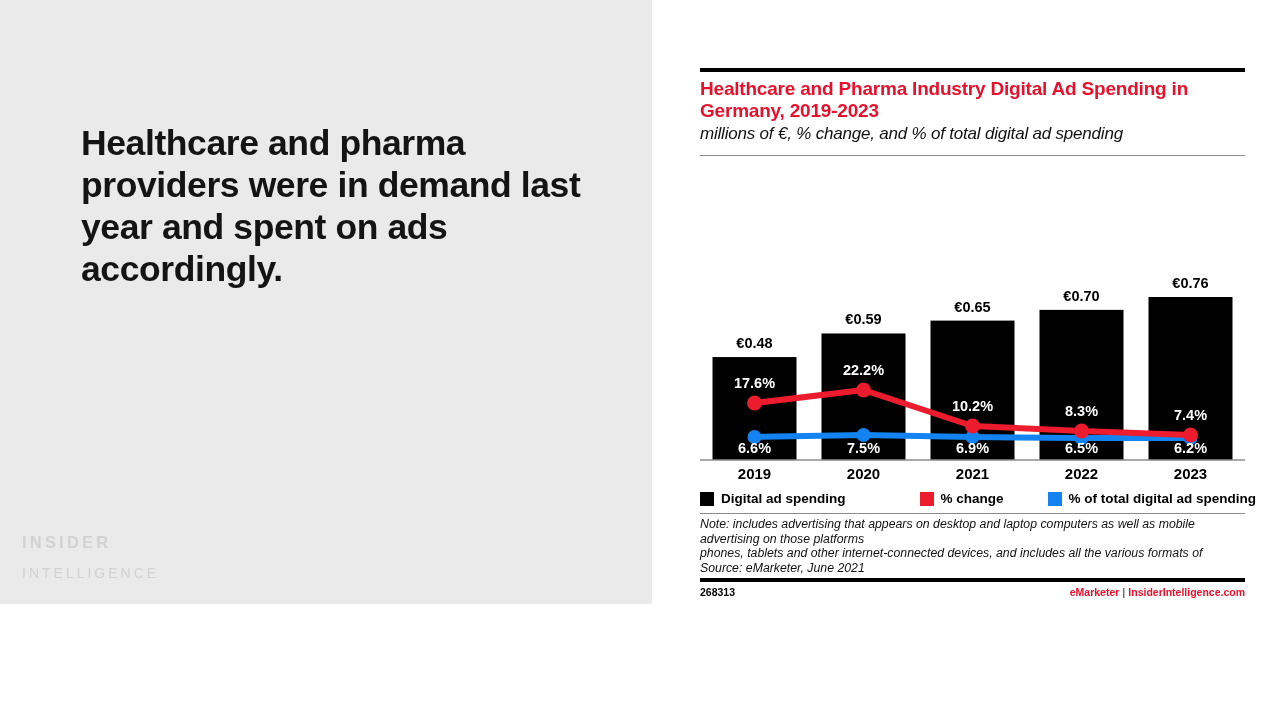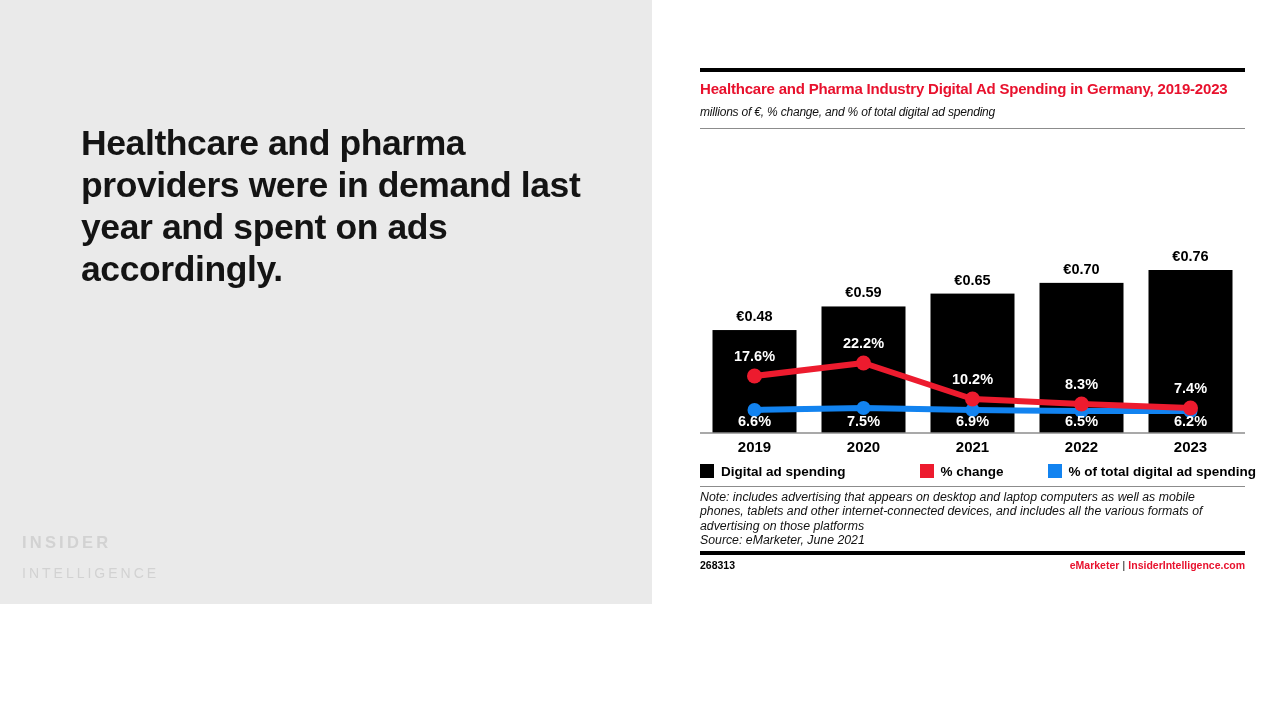--- a/index.html
+++ b/index.html
@@ -67,33 +67,33 @@
     background: #000000;
     width: 100%;
   }
   .rule-thin {
     height: 1px;
     background: #8c8c8c;
     width: 100%;
   }
   .chart-title {
     color: #e8112d;
-    font-size: 15px;
+    font-size: 19px;
     font-weight: bold;
     line-height: 21.5px;
     margin-top: 6px;
     letter-spacing: -0.2px;
   }
   .chart-subtitle {
     color: #111111;
-    font-size: 12px;
+    font-size: 17px;
     font-style: italic;
     line-height: 21px;
     margin-top: 2px;
-    margin-bottom: 5px;
+    margin-bottom: 11px;
     letter-spacing: -0.2px;
   }
 
   
   .plot {
     position: relative;
     width: 545px;
     height: 326px;
   }
   .plot svg { display: block; }
@@ -240,22 +240,22 @@
       <div class="legend-item i2">
         <span class="legend-swatch" style="background:#1283f0"></span>
         <span>% of total digital ad spending</span>
       </div>
     </div>
 
     <div class="rule-thin"></div>
 
     <div class="notes">
       <div class="note-line">Note: includes advertising that appears on desktop and laptop computers as well as mobile</div>
+      <div class="note-line">advertising on those platforms</div>
       <div class="note-line">phones, tablets and other internet-connected devices, and includes all the various formats of</div>
-      <div class="note-line">advertising on those platforms</div>
       <div class="note-line">Source: eMarketer, June 2021</div>
     </div>
 
     <div class="rule-thick"></div>
 
     <div class="footer">
       <div class="footer-id">268313</div>
       <div class="footer-brand">
         <span class="em">eMarketer</span><span class="sep">|</span><span class="ii">InsiderIntelligence.com</span>
       </div>

